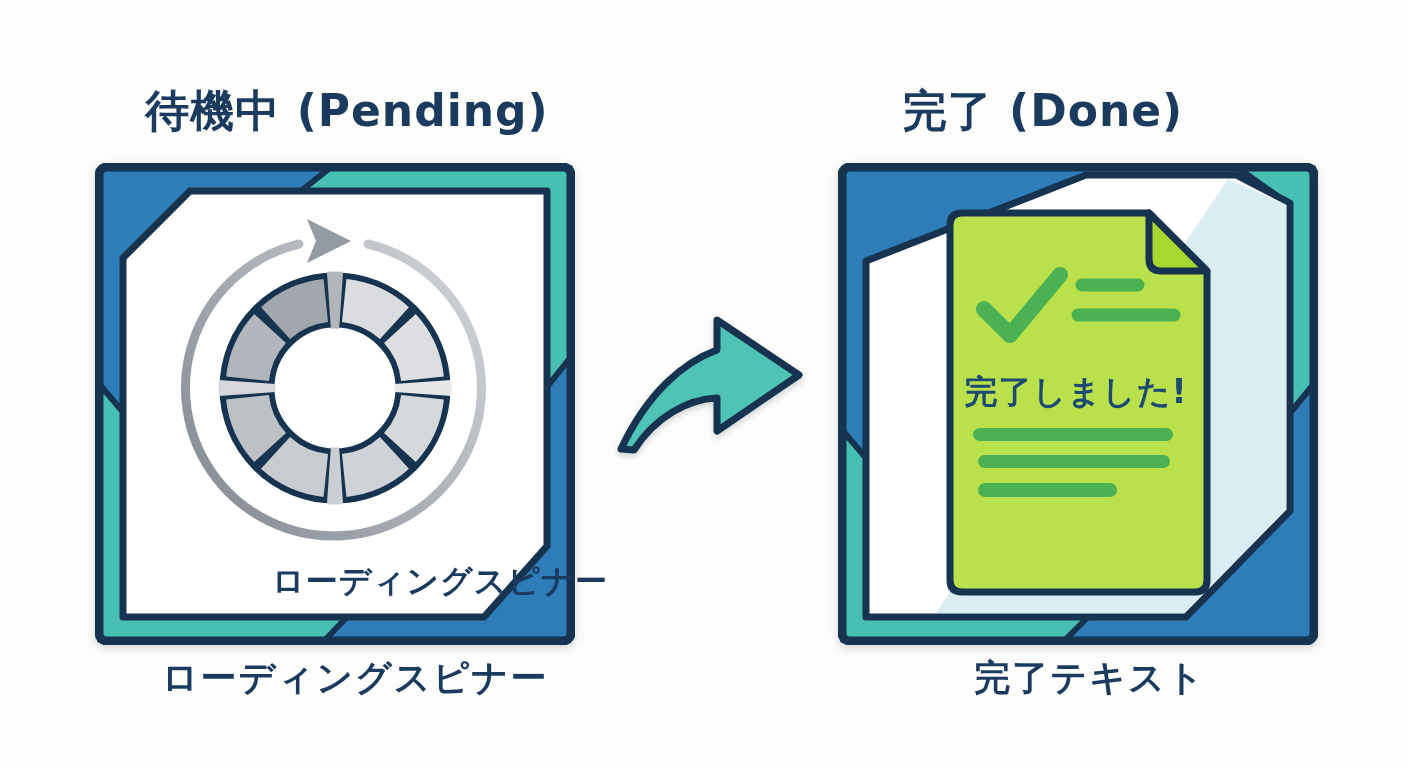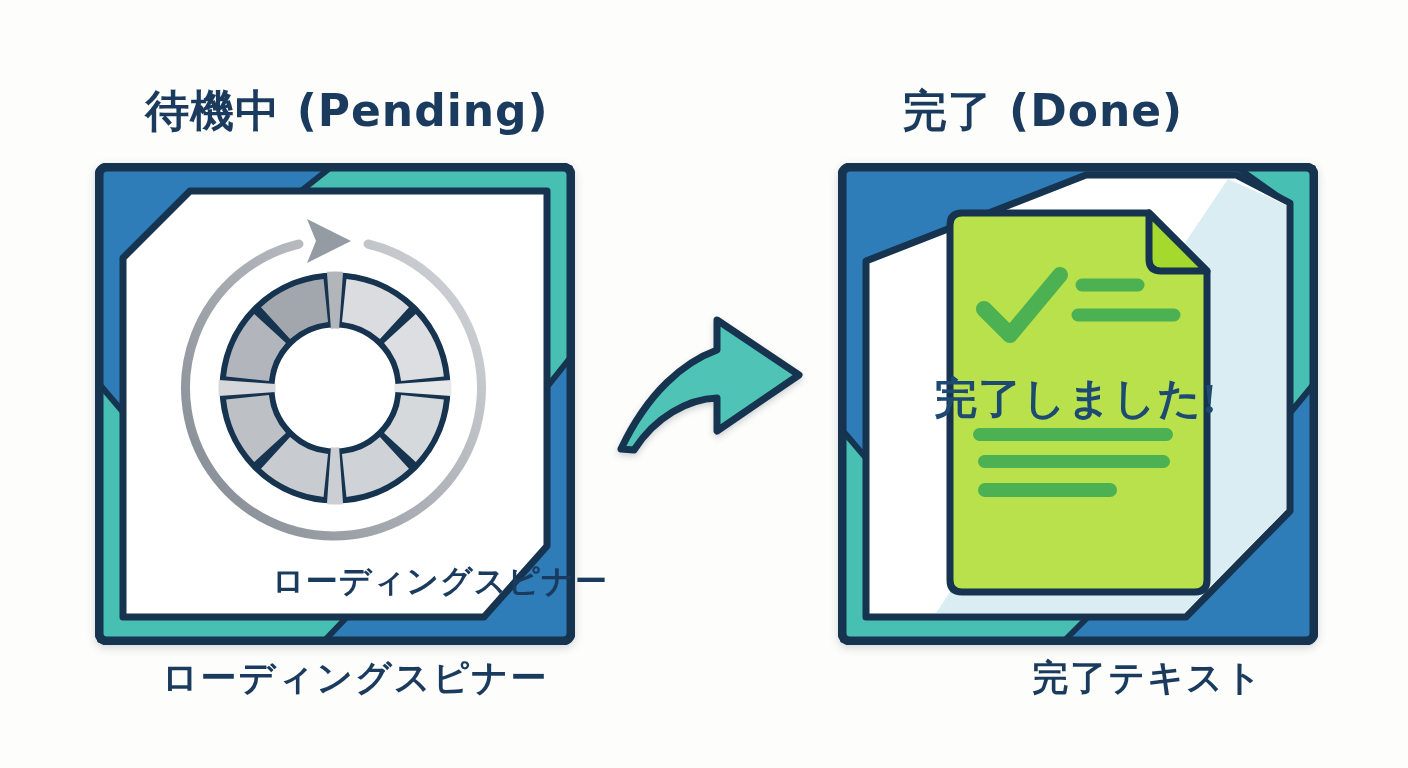--- a/index.html
+++ b/index.html
@@ -16,22 +16,22 @@
     font-size:36px;font-weight:700;color:var(--text-navy,#1b3b5e);
     white-space:nowrap;letter-spacing:2px;
   }
   .panel-caption{
     position:absolute;transform:translateX(-50%);
     font-size:32px;font-weight:700;color:var(--text-navy,#1b3b5e);
     white-space:nowrap;letter-spacing:1px;
   }
   .doc-text{
     position:absolute;transform:translateX(-50%);
-    font-size:43px;font-weight:700;color:var(--doc-text,#1d4a72);
-    white-space:nowrap;letter-spacing:1px;font-family:Liberation Serif, serif;
+    font-size:33px;font-weight:700;color:var(--doc-text,#1d4a72);
+    white-space:nowrap;letter-spacing:1px;
   }
   svg.panel{position:absolute;filter:drop-shadow(0 3px 4px rgba(20,40,60,.18));}
   svg.arrow-svg{position:absolute;filter:drop-shadow(0 3px 3px rgba(20,40,60,.20));}
 
   .frame-blue{fill:var(--frame-blue,#2e7cb8);}
   .frame-teal{fill:var(--frame-teal,#47c0b3);stroke:var(--navy,#16334f);stroke-width:6;stroke-linejoin:round;}
   .outer-border{fill:none;stroke:var(--navy,#16334f);stroke-width:9;stroke-linejoin:round;}
   .inner-panel{fill:var(--panel-white,#ffffff);stroke:var(--navy,#16334f);stroke-width:7;stroke-linejoin:round;}
   .cyan-tri{fill:var(--pale-cyan,#d9edf2);}
   .doc-body{fill:var(--doc-lime,#b9e14b);stroke:var(--navy,#16334f);stroke-width:7;stroke-linejoin:round;}
@@ -113,15 +113,15 @@
       <rect class="gbar" x="135" y="265" width="200" height="13" rx="6.5"></rect>
       <rect class="gbar" x="140" y="292" width="192" height="13" rx="6.5"></rect>
       <rect class="gbar" x="140" y="320" width="139" height="14" rx="7"></rect>
     </g>
   </svg>
 
   <div class="doc-text" style="left:1076px;top:370px;">完了しました!</div>
   <div class="panel-caption" style="left:440px;top:560px;">ローディングスピナー</div>
 
   <div class="caption" style="left:355px;">ローディングスピナー</div>
-  <div class="caption" style="left:1148px;">完了テキスト</div>
+  <div class="caption" style="left:1090px;">完了テキスト</div>
 
 </div>
 
 </body></html>

